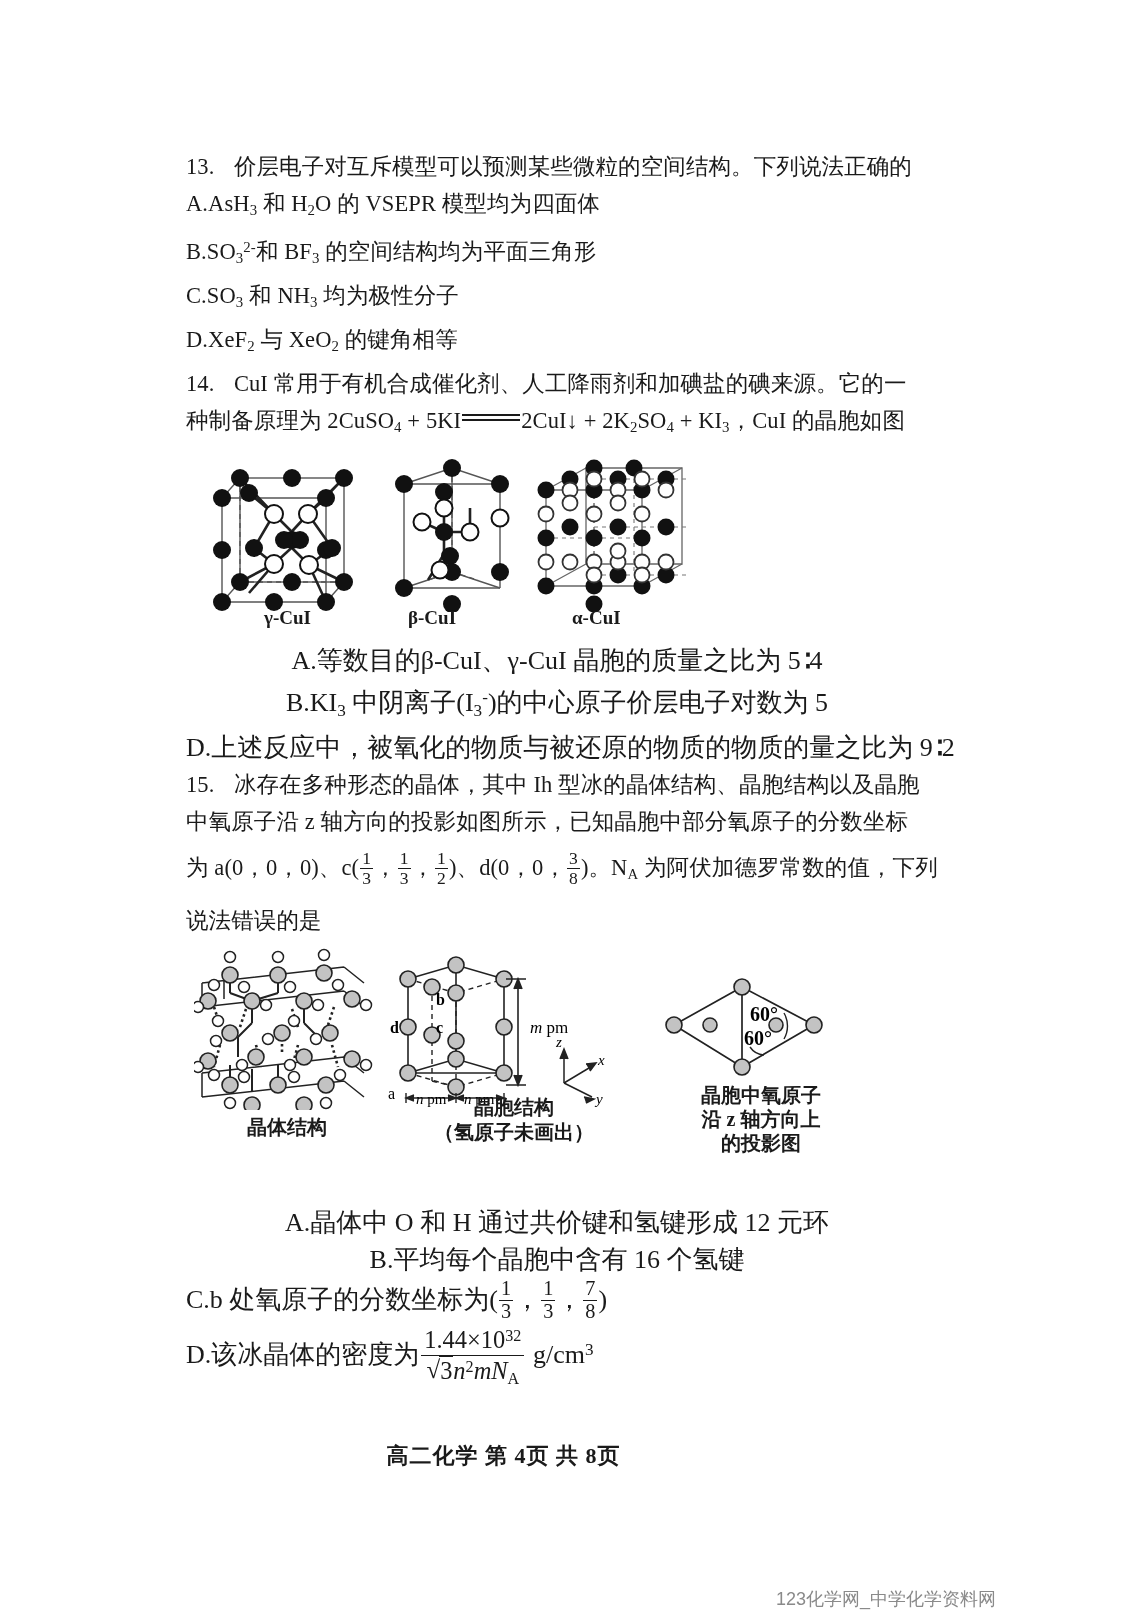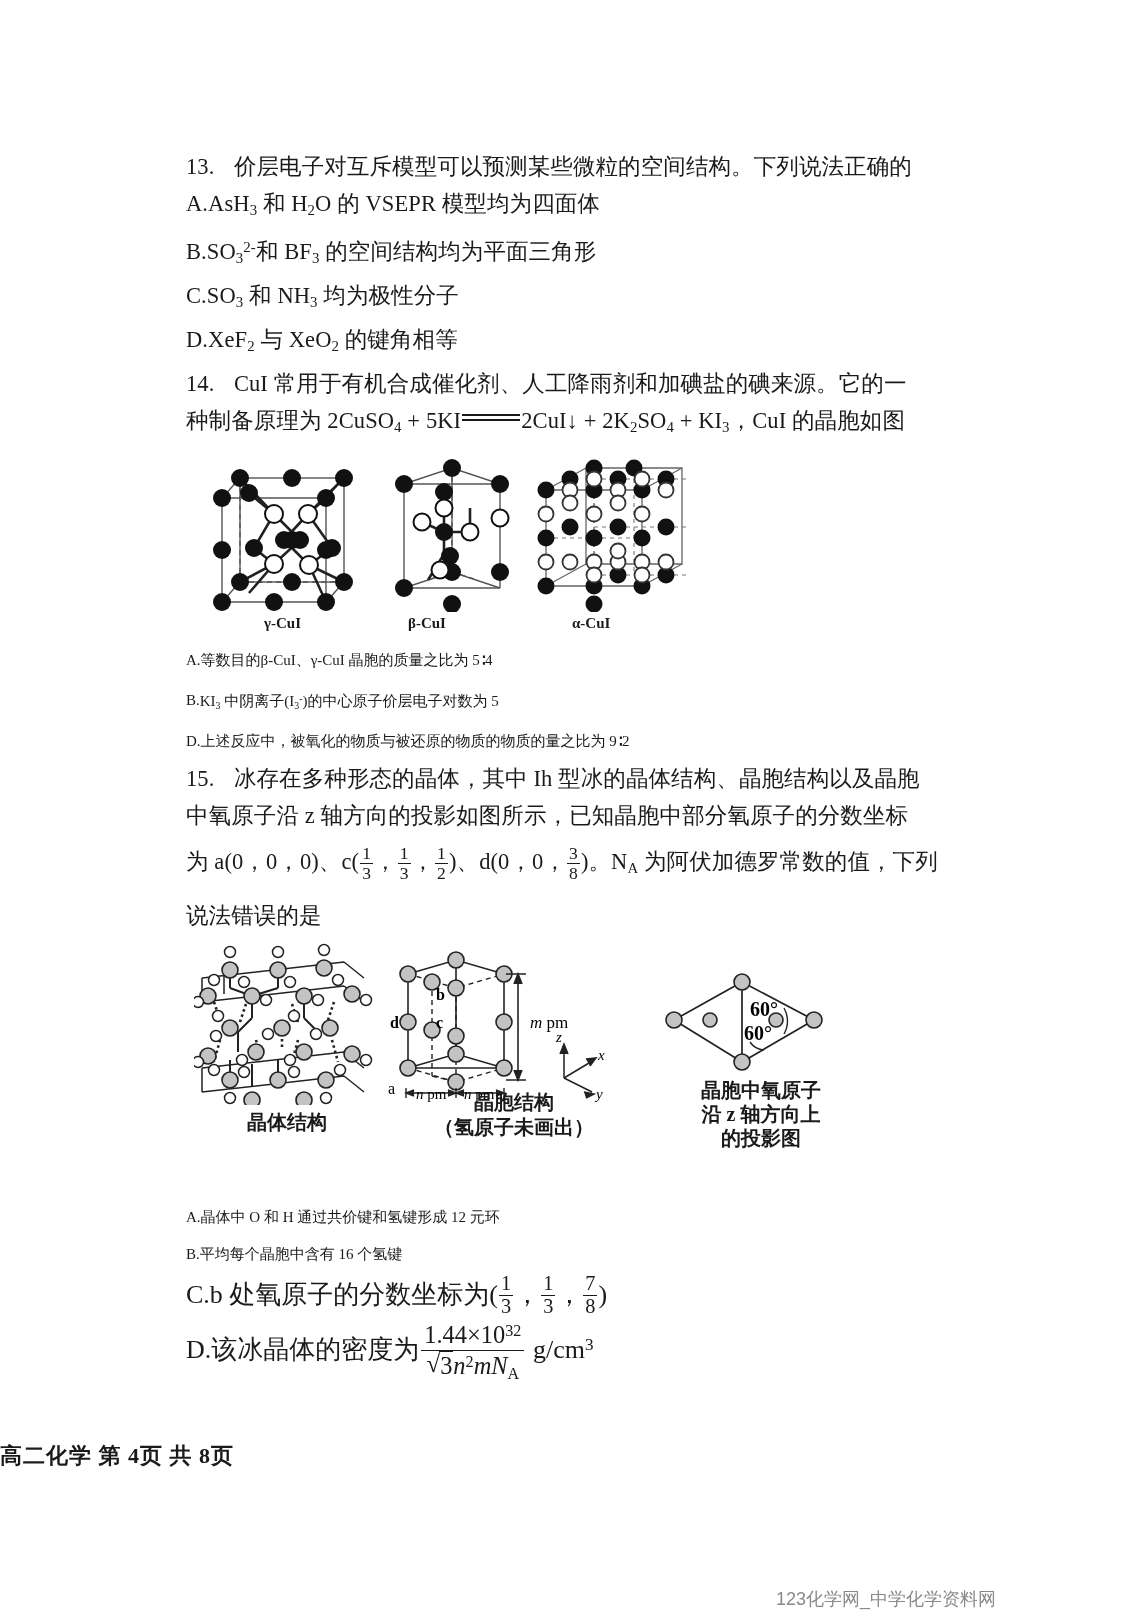--- a/index.html
+++ b/index.html
@@ -89,55 +89,56 @@
   .ital { font-style: italic; }
 
   
   .fig14 {
     position: relative;
     height: 190px;
     margin-top: 6px;
   }
   .fig14 .cap {
     position: absolute;
-    top: 163px;
-    font-size: 15px;
+    top: 155px;
+    font-size: 19px;
     font-weight: bold;
     font-family: "Liberation Serif", serif;
   }
   .fig15 {
     position: relative;
     height: 235px;
     margin-top: 4px;
   }
   .fig15cap {
     position: absolute;
     font-size: 20px;
     font-weight: bold;
     text-align: center;
     line-height: 25px;
   }
   .footer {
     position: absolute;
     left: 0;
     right: 3px;
     top: 1441px;
+    text-align: center;
     font-size: 22px;
     font-weight: bold;
     letter-spacing: 1px;
   }
   .watermark {
     position: absolute;
     right: 14px;
     bottom: 8px;
     font-size: 18px;
     color: #8a8a8a;
     font-family: "Liberation Sans", sans-serif;
   }
-  .opt { font-size: 15px; line-height: 37px; white-space: nowrap; }
+  .opt { font-size: 26px; line-height: 37px; white-space: nowrap; text-align: center; }
   .optfrac { font-size: 26px; line-height: 44px; white-space: nowrap; }
 </style>
 </head>
 <body>
 
 <div class="page">
   <div class="content">
 
     <div class="qline">
       <span>13.</span>

